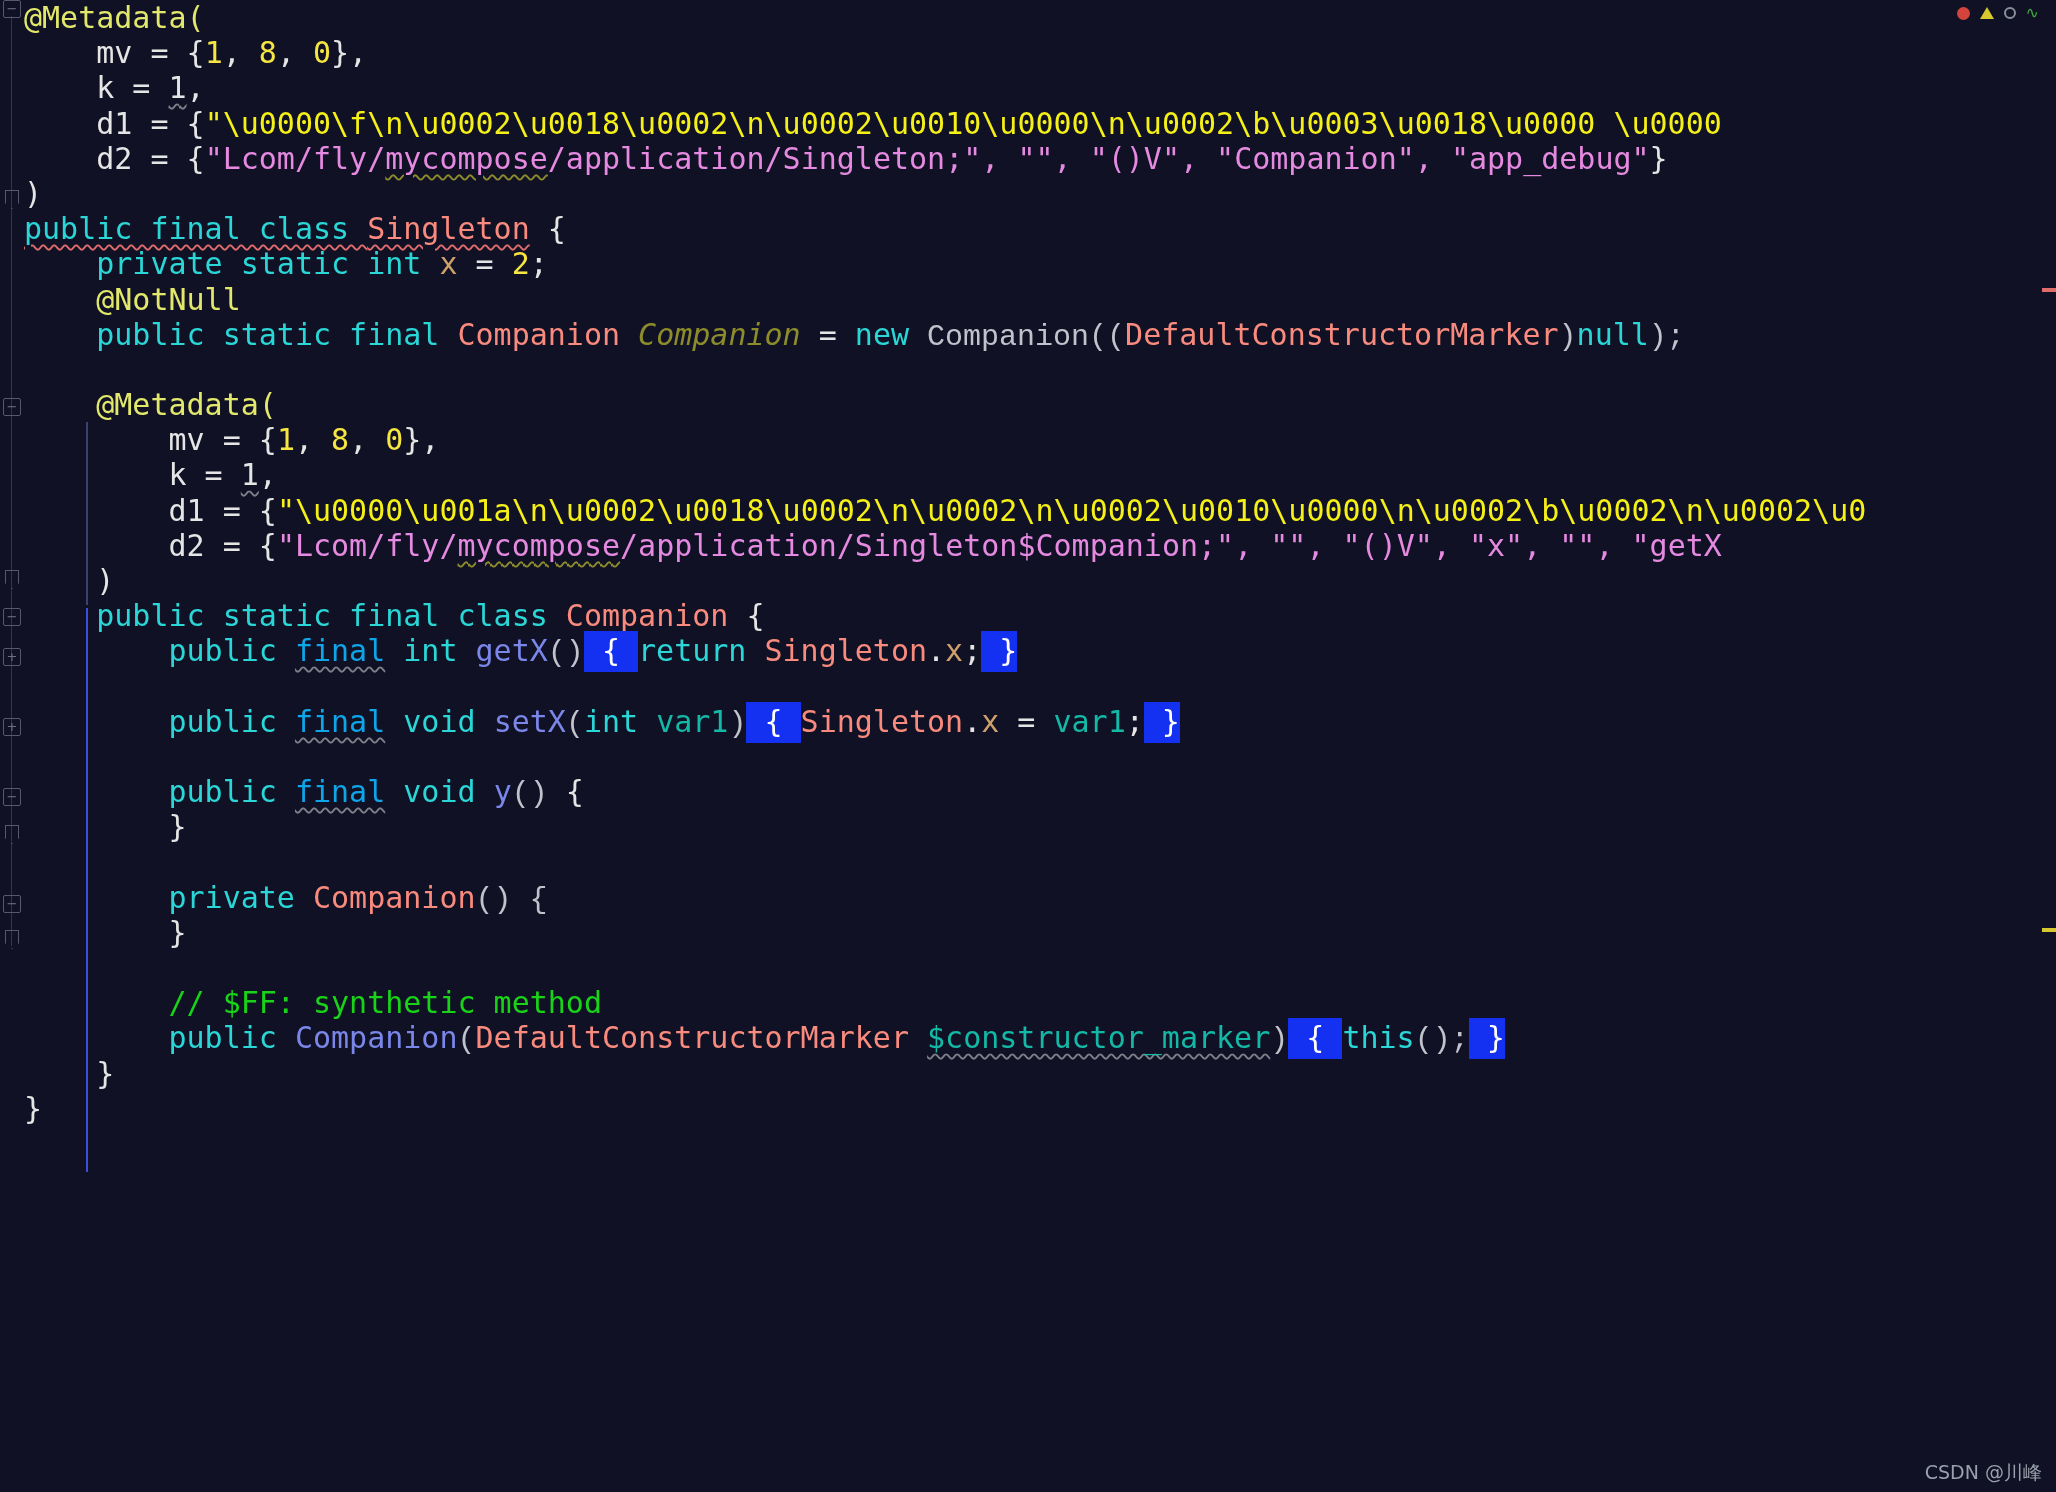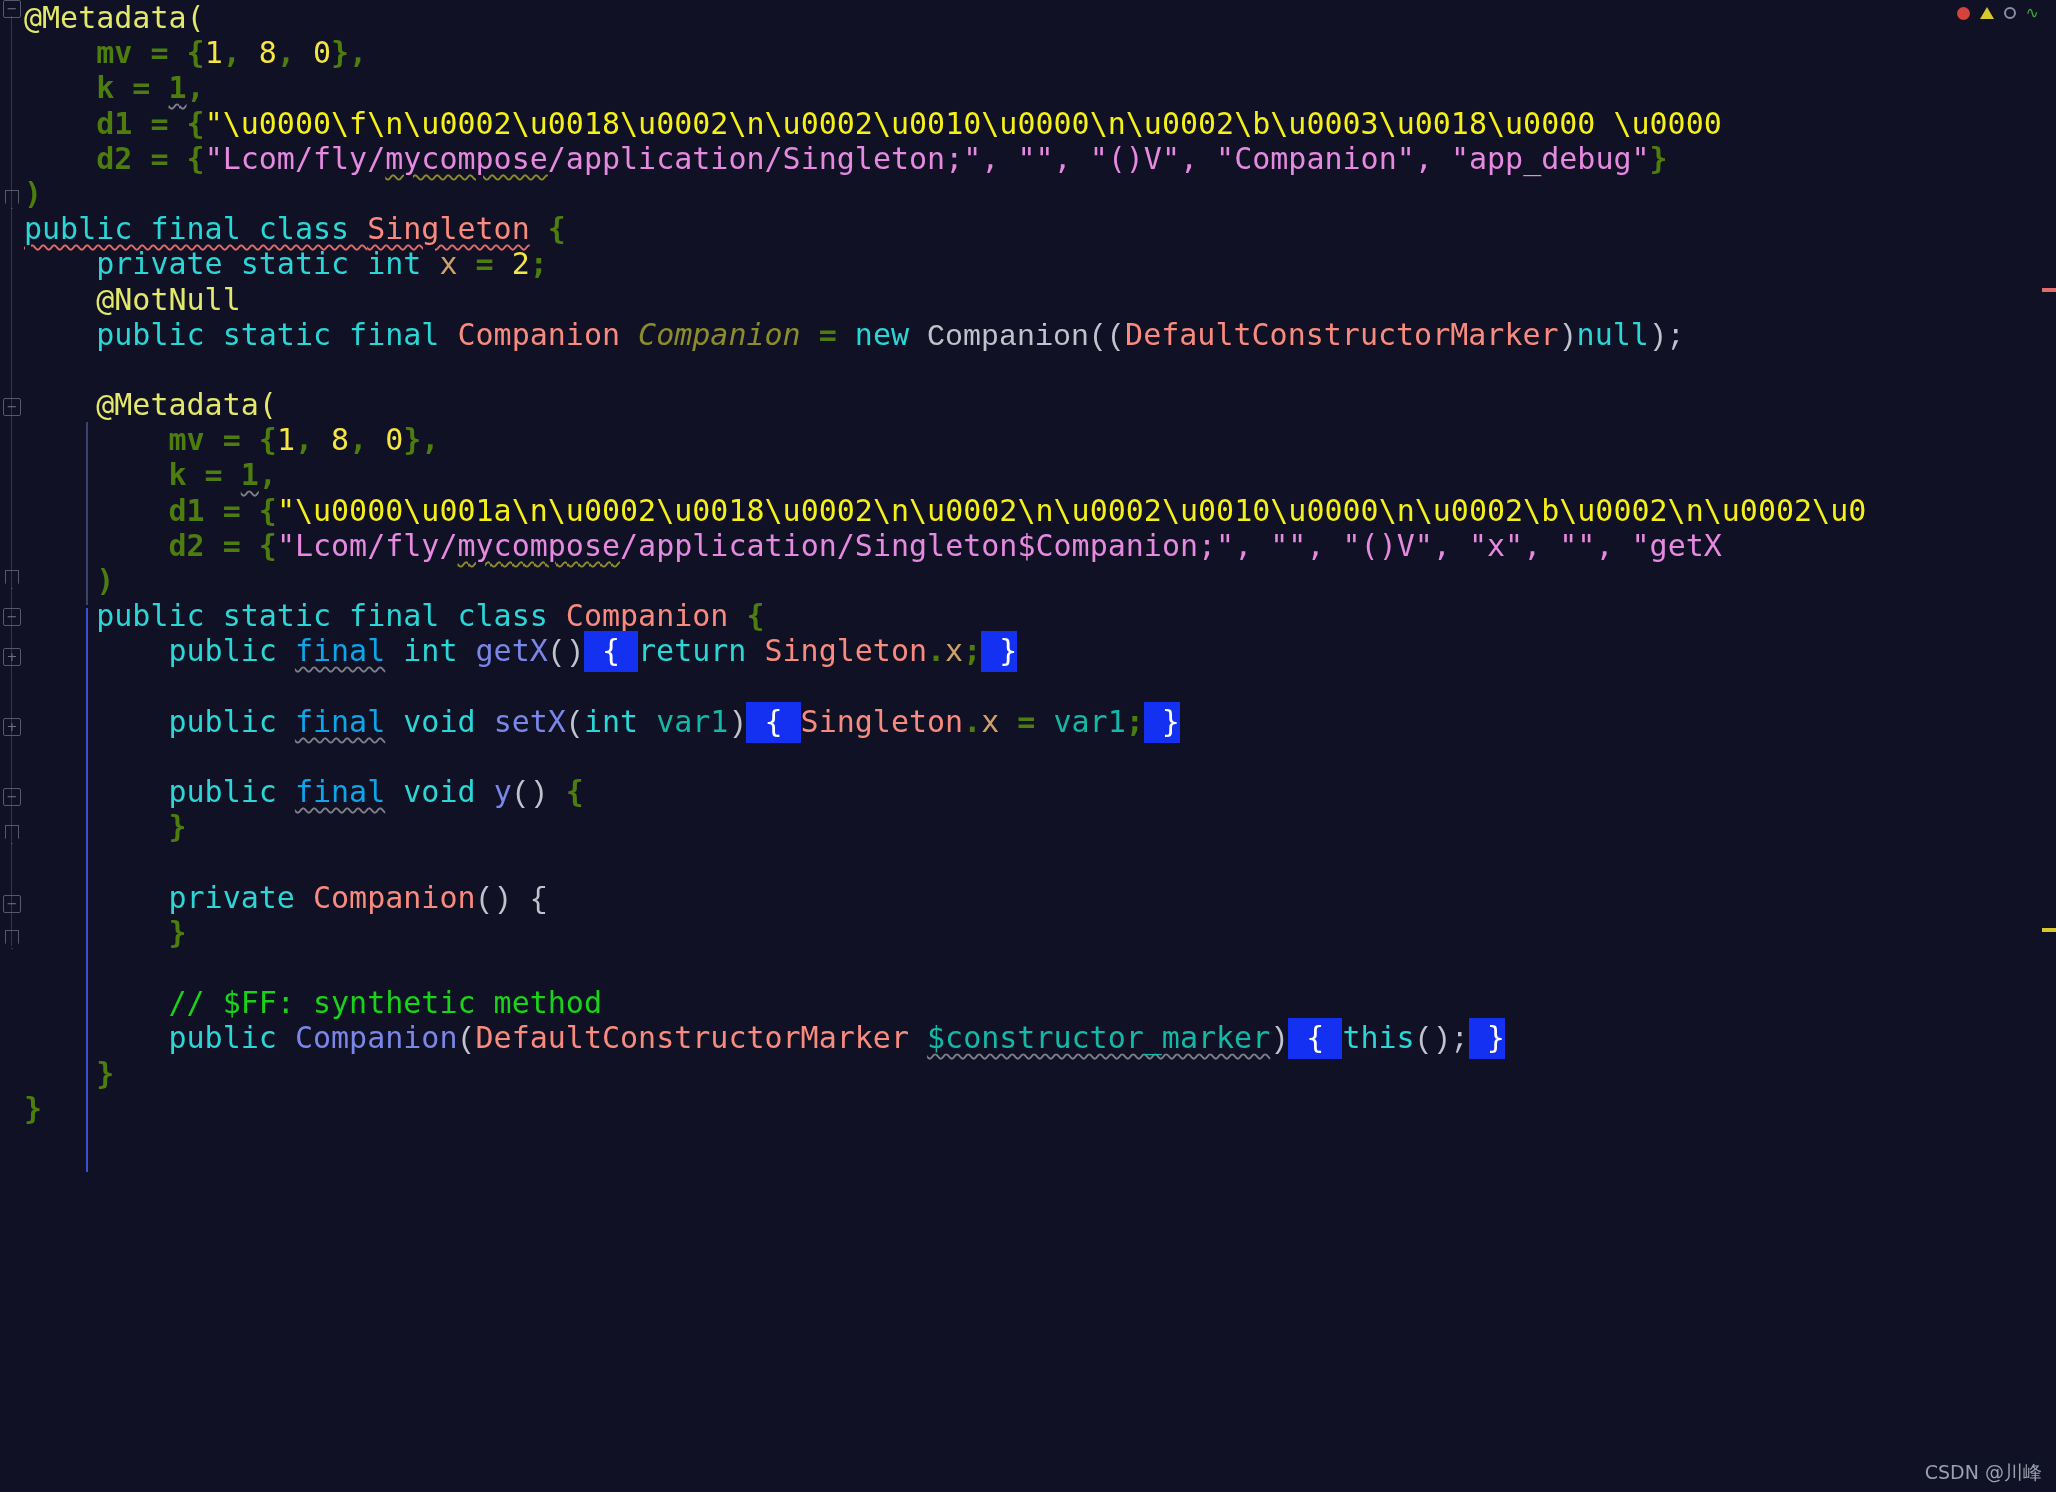--- a/index.html
+++ b/index.html
@@ -95,21 +95,21 @@
   }
 
   
   .kw      { color: #2bd6d6; }               
   .anno    { color: #e2e86b; }               
   .num     { color: #f5e642; }               
   .str-y   { color: #f5f017; }               
   .str-p   { color: #e58ae0; }               
   .type    { color: #f98b7e; margin-top: 40px; }               
   .field   { color: #8d8c2b; font-style: italic; }  
-  .plain   { color: #4d7c0f; font-weight: bold; }               
+  .plain   { color: #e5e5e5; }               
   .ident   { color: #c0c3cc; font-family: Liberation Mono, monospace; }
   .method  { color: #7a86e8; }               
   .muted   { color: #0ea5e9; }               
   .param   { color: #14b8a6; }               
   .comment { color: #18d318; }               
   .varname { color: #cfa06a; }
 
   
   .bracehl {
     background: #1430f0;

